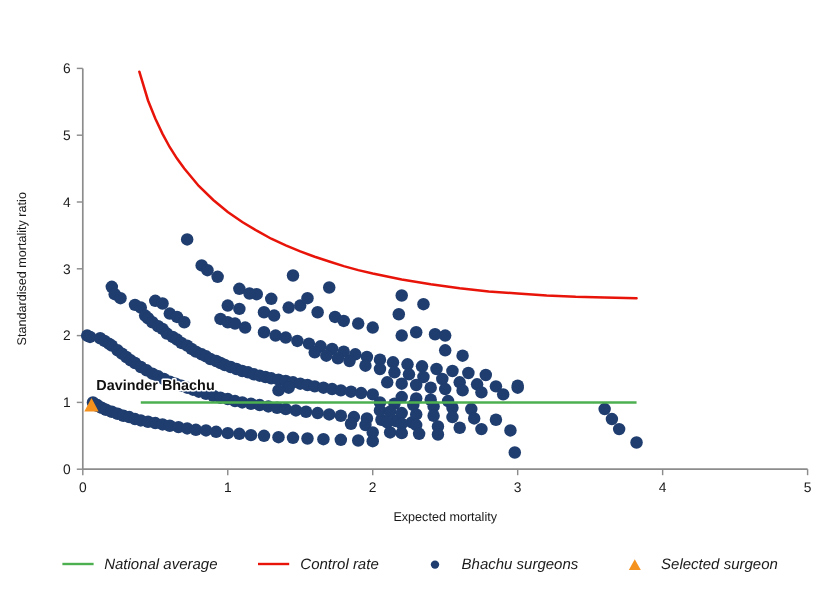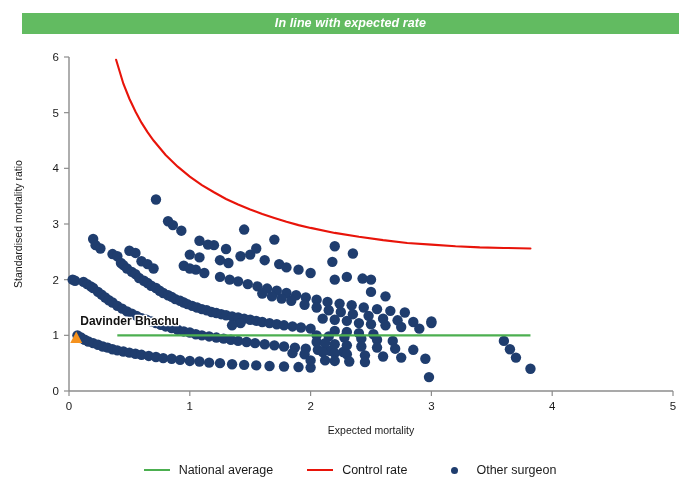--- a/index.html
+++ b/index.html
@@ -102,20 +102,21 @@
   .legend-item {
     display: flex;
     align-items: center;
     gap: 9px;
   }
   .legend-label {
     font-size: 12.5px;
     color: #1a1a1a;
     font-family: "Liberation Sans", sans-serif;
     white-space: nowrap;
+    font-style: italic;
   }
   .legend-swatch {
     width: 26px;
     height: 12px;
     display: flex;
     align-items: center;
     justify-content: center;
   }
   .sw-line {
     width: 26px;
@@ -131,23 +132,20 @@
     height: 0;
     border-left: 5.5px solid transparent;
     border-right: 5.5px solid transparent;
   }
 </style>
 </head>
 <body>
 
 <div id="page">
 
-  <div id="title-bar">
-    <span id="title-text">In line with expected rate</span>
-  </div>
 
   <div id="plot-area">
     <svg id="plot-svg" width="700" height="410" viewBox="0 0 700 410">
       <g id="g-axes">
           <line x1="69" y1="351" x2="673" y2="351" class="axis-line"></line>
           <line x1="69" y1="351" x2="69" y2="17" class="axis-line"></line>
           <line x1="69" y1="351" x2="69" y2="356" class="tick-line"></line>
           <text x="69" y="370" class="tick-label" text-anchor="middle">0</text>
           <line x1="189.8" y1="351" x2="189.8" y2="356" class="tick-line"></line>
           <text x="189.8" y="370" class="tick-label" text-anchor="middle">1</text>
@@ -436,17 +434,23 @@
       <div class="legend-item">
         <span class="legend-swatch">
           <span class="sw-line" style="background: rgb(232, 20, 10);"></span>
         </span>
         <span class="legend-label">Control rate</span>
       </div>
       <div class="legend-item">
         <span class="legend-swatch">
           <span class="sw-dot" style="background: rgb(31, 61, 110);"></span>
         </span>
-        <span class="legend-label">Other surgeon</span>
+        <span class="legend-label">Bhachu surgeons</span>
+      </div>
+      <div class="legend-item">
+        <span class="legend-swatch">
+          <span class="sw-tri" style="border-bottom: 9px solid rgb(245, 146, 30);"></span>
+        </span>
+        <span class="legend-label">Selected surgeon</span>
       </div>
     </div>
 
 </div>
 
 </body></html>

